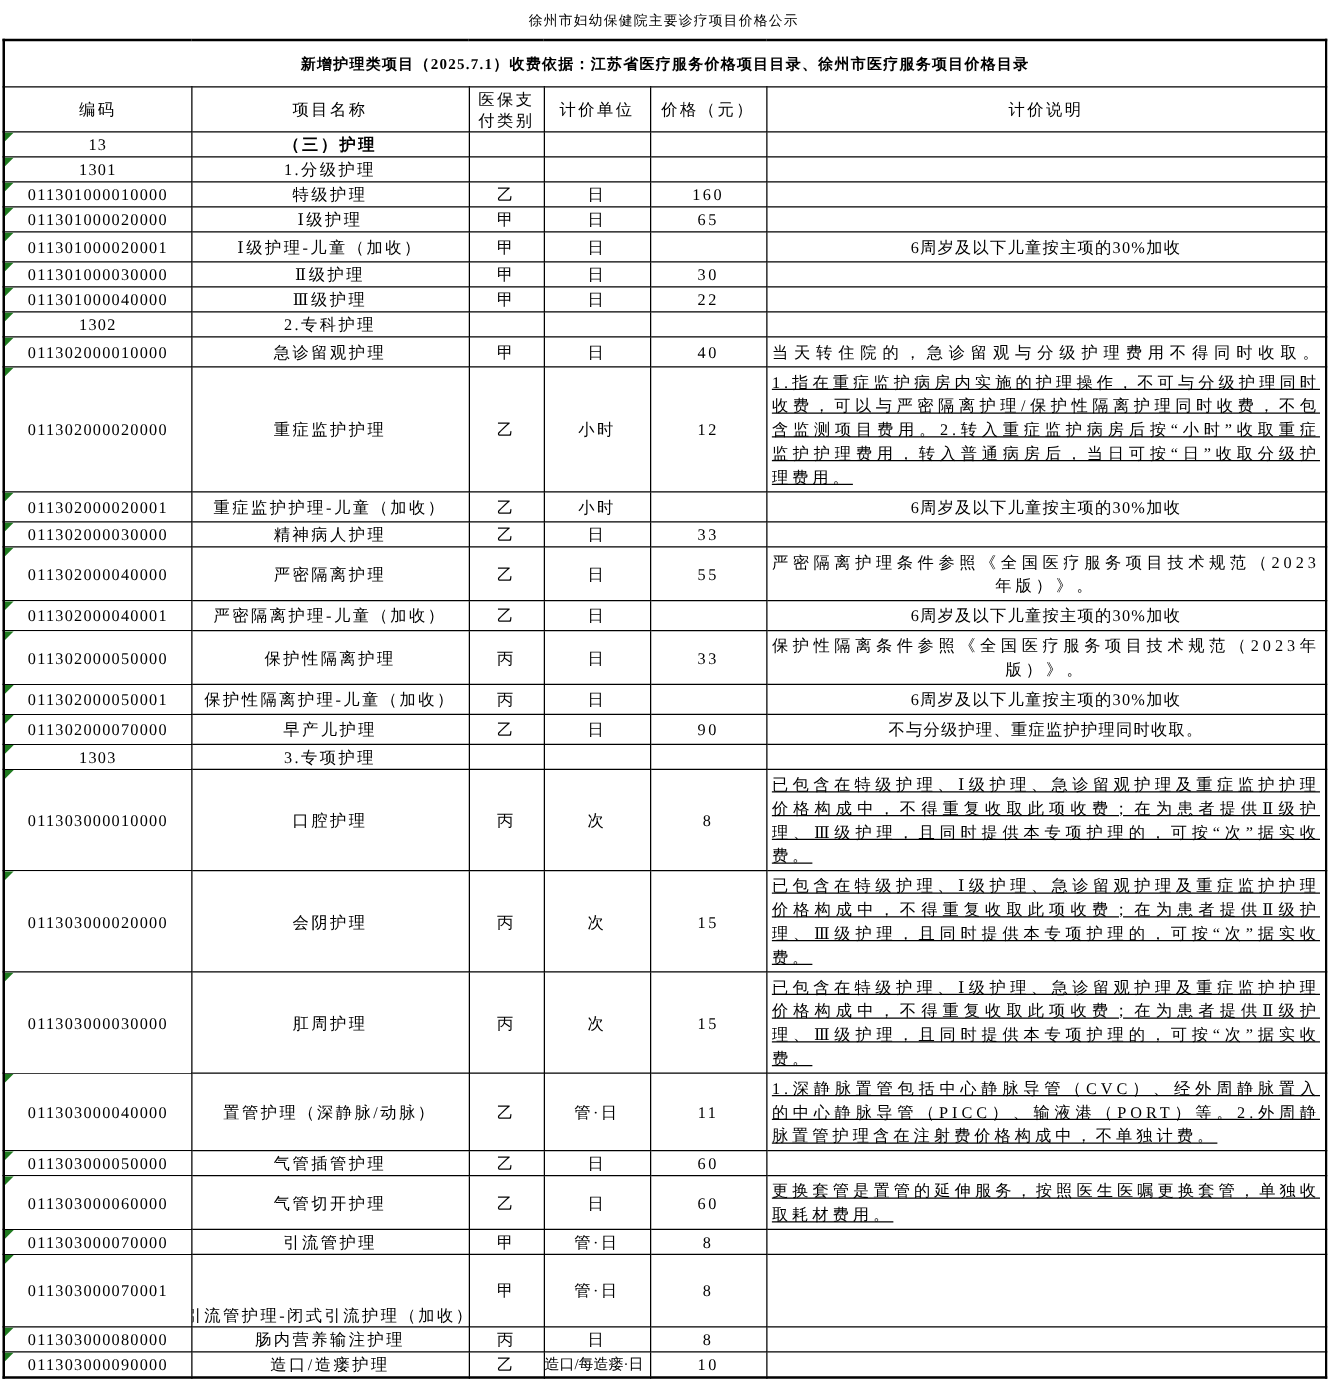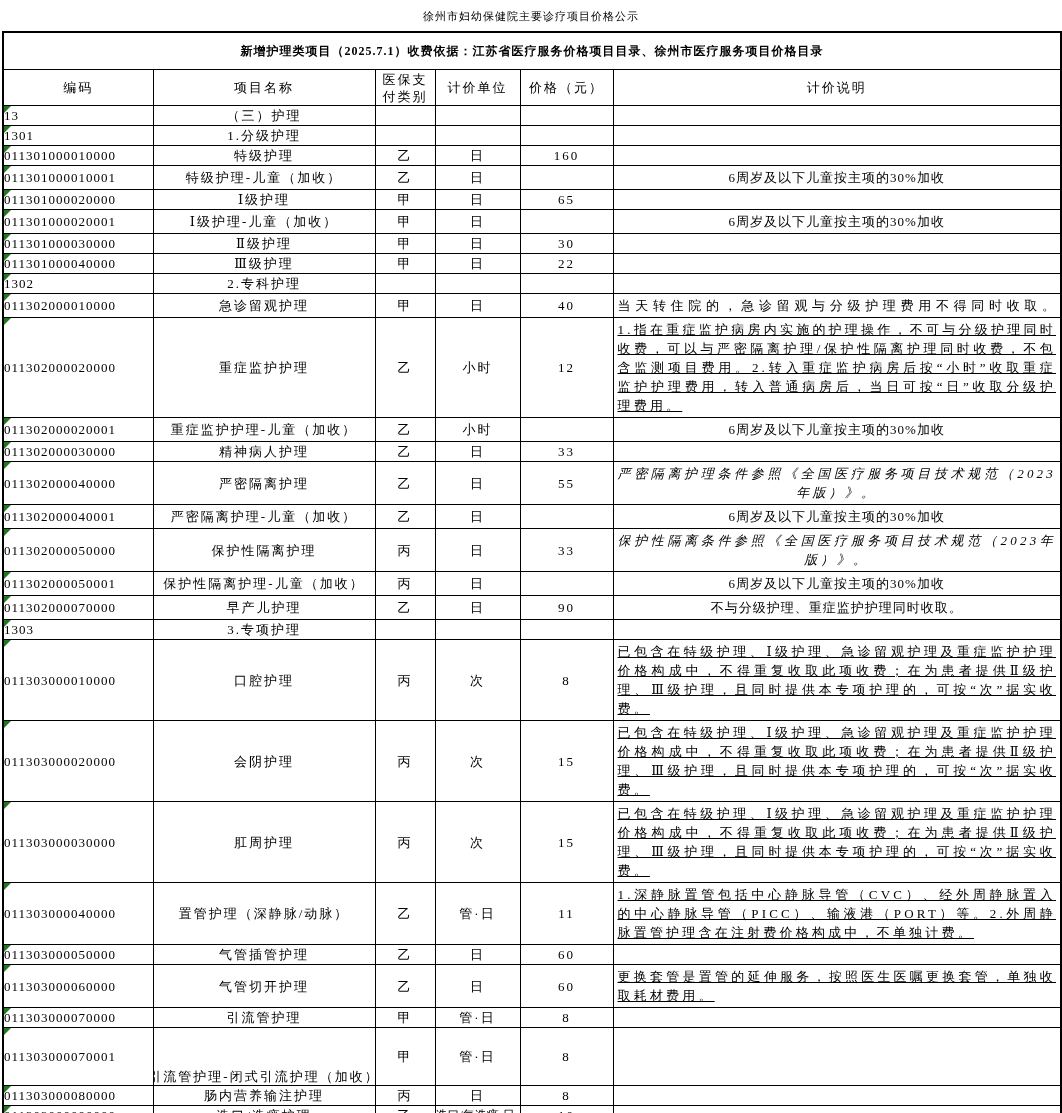--- a/index.html
+++ b/index.html
@@ -21,33 +21,33 @@
     border:1px solid #000;vertical-align:middle;
     padding:0;overflow:hidden;background:#fff;
   }
   .subtitle-cell{
     height:36px;font-size:12px;font-weight:bold;text-align:center;letter-spacing:1px;
   }
   .head-cell{
     height:35px;font-size:13px;font-weight:normal;text-align:center;
     letter-spacing:2px;line-height:17px;padding:0 2px;
   }
-  td.code{position:relative;text-align:left;font-size:13px;letter-spacing:1px;height:19px;line-height:17px;}
+  td.code{position:relative;text-align:center;font-size:13px;letter-spacing:1px;height:19px;line-height:17px;}
   td.name,td.pay,td.unit,td.price{text-align:center;font-size:13px;letter-spacing:2px;height:19px;line-height:17px;}
   td.name .nm{display:block;white-space:nowrap;overflow:hidden;}
   td.name .nm.clip{display:flex;justify-content:center;margin-top:40px;}
   td.name .nm.clip span{flex:0 0 auto;}
-  td.name.b{font-weight:normal;}
+  td.name.b{font-weight:bold;}
   td.unit.clip{text-align:left;letter-spacing:0;font-size:12px;white-space:nowrap;}
   td.desc{
     font-size:13px;line-height:19px;padding:2px 4px;
     text-align:justify;letter-spacing:3.2px;
   }
   td.desc.c{text-align:center;letter-spacing:1px;}
-  td.desc.d{text-align:justify;text-align-last:center;font-style:italic;}
+  td.desc.d{text-align:justify;text-align-last:center;}
   td.desc.f{text-align:justify;text-align-last:justify;letter-spacing:1px;}
   td.desc.j{text-align:justify;text-align-last:left;text-decoration:underline;}
   .tri{
     position:absolute;left:0;top:0;width:0;height:0;
     border-top:7px solid #1f7a1f;border-right:7px solid transparent;
   }
 </style>
 </head>
 <body>
 
@@ -100,30 +100,20 @@
         <td class="code"><span class="tri"></span>011301000010000</td>
         <td class="name">
           <span class="nm"><span>特级护理</span></span>
         </td>
         <td class="pay">乙</td>
         <td class="unit">日</td>
         <td class="price">160</td>
         <td class="desc c"></td>
       </tr>
       <tr>
-        <td class="code"><span class="tri"></span>011301000010001</td>
-        <td class="name">
-          <span class="nm"><span>特级护理-儿童（加收）</span></span>
-        </td>
-        <td class="pay">乙</td>
-        <td class="unit">日</td>
-        <td class="price"></td>
-        <td class="desc c">6周岁及以下儿童按主项的30%加收</td>
-      </tr>
-      <tr>
         <td class="code"><span class="tri"></span>011301000020000</td>
         <td class="name">
           <span class="nm"><span>Ⅰ级护理</span></span>
         </td>
         <td class="pay">甲</td>
         <td class="unit">日</td>
         <td class="price">65</td>
         <td class="desc c"></td>
       </tr>
       <tr>

